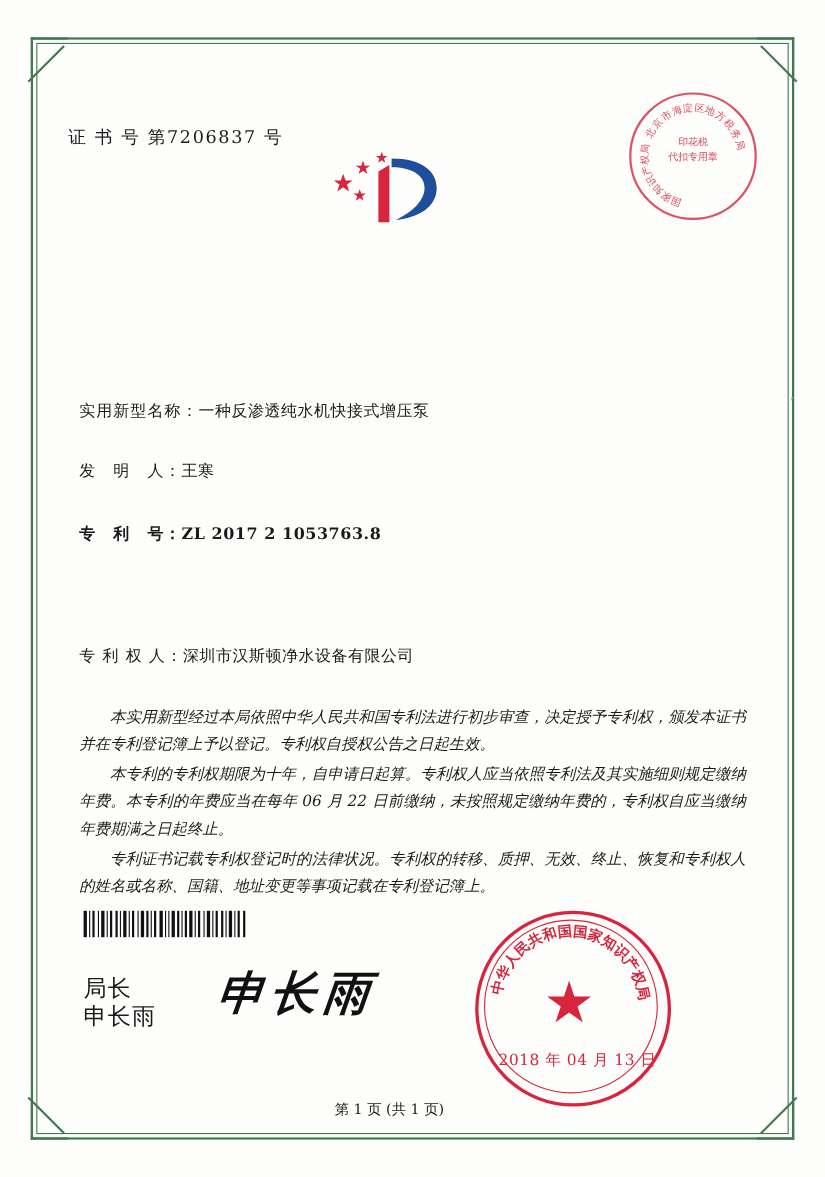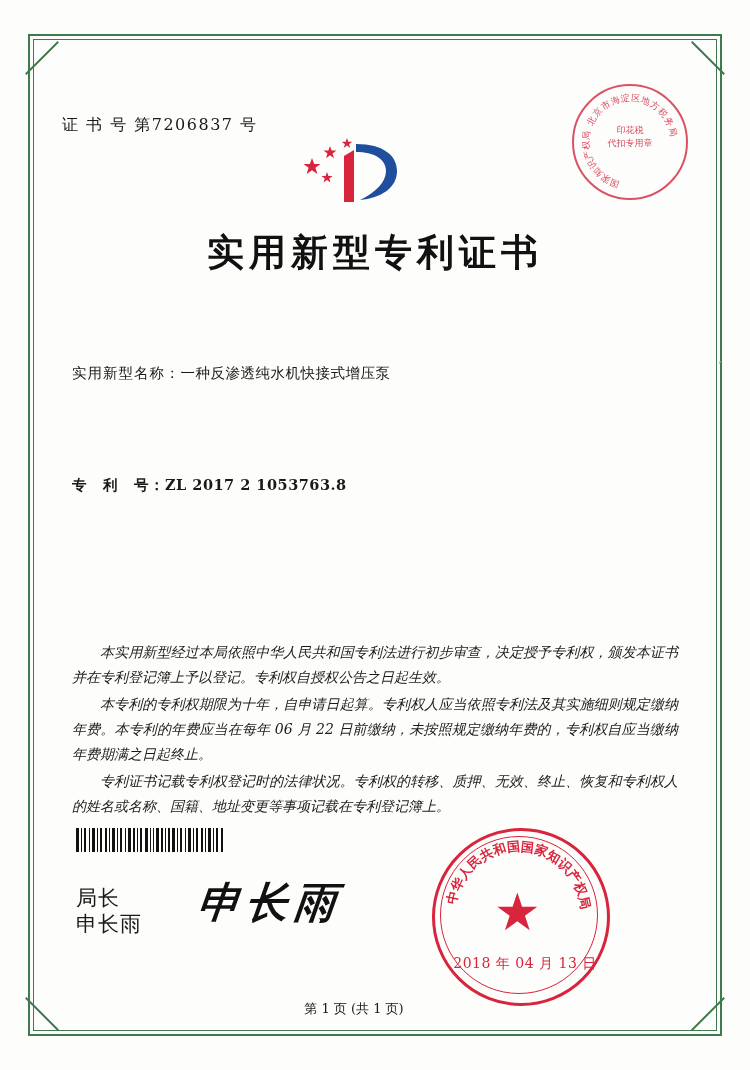--- a/index.html
+++ b/index.html
@@ -344,27 +344,32 @@
       <span style="transform:rotate(200deg)">国</span>
       <span style="transform:rotate(213deg)">家</span>
       <span style="transform:rotate(226deg)">知</span>
       <span style="transform:rotate(239deg)">识</span>
       <span style="transform:rotate(252deg)">产</span>
       <span style="transform:rotate(265deg)">权</span>
       <span style="transform:rotate(278deg)">局</span>
     </div>
   </div>
 
-  <div id="doc-title">实用新型专利证书</div>
 
   <div class="field" id="field-0">
     <span class="flabel">实用新型名称：</span><span class="fvalue">一种反渗透纯水机快接式增压泵</span>
   </div>
+  <div class="field" id="field-1">
+    <span class="flabel">发　明　人：</span><span class="fvalue">王寒</span>
+  </div>
   <div class="field" id="field-2">
     <span class="flabel">专　利　号：</span><span class="fvalue">ZL 2017 2 1053763.8</span>
+  </div>
+  <div class="field" id="field-4">
+    <span class="flabel">专 利 权 人：</span><span class="fvalue">深圳市汉斯顿净水设备有限公司</span>
   </div>
 
   <div id="body-text">
     <p>本实用新型经过本局依照中华人民共和国专利法进行初步审查，决定授予专利权，颁发本证书并在专利登记簿上予以登记。专利权自授权公告之日起生效。</p>
     <p>本专利的专利权期限为十年，自申请日起算。专利权人应当依照专利法及其实施细则规定缴纳年费。本专利的年费应当在每年 06 月 22 日前缴纳，未按照规定缴纳年费的，专利权自应当缴纳年费期满之日起终止。</p>
     <p>专利证书记载专利权登记时的法律状况。专利权的转移、质押、无效、终止、恢复和专利权人的姓名或名称、国籍、地址变更等事项记载在专利登记簿上。</p>
   </div>
 
   <div id="barcode">
     <i style="left:0px;width:3px"></i>

